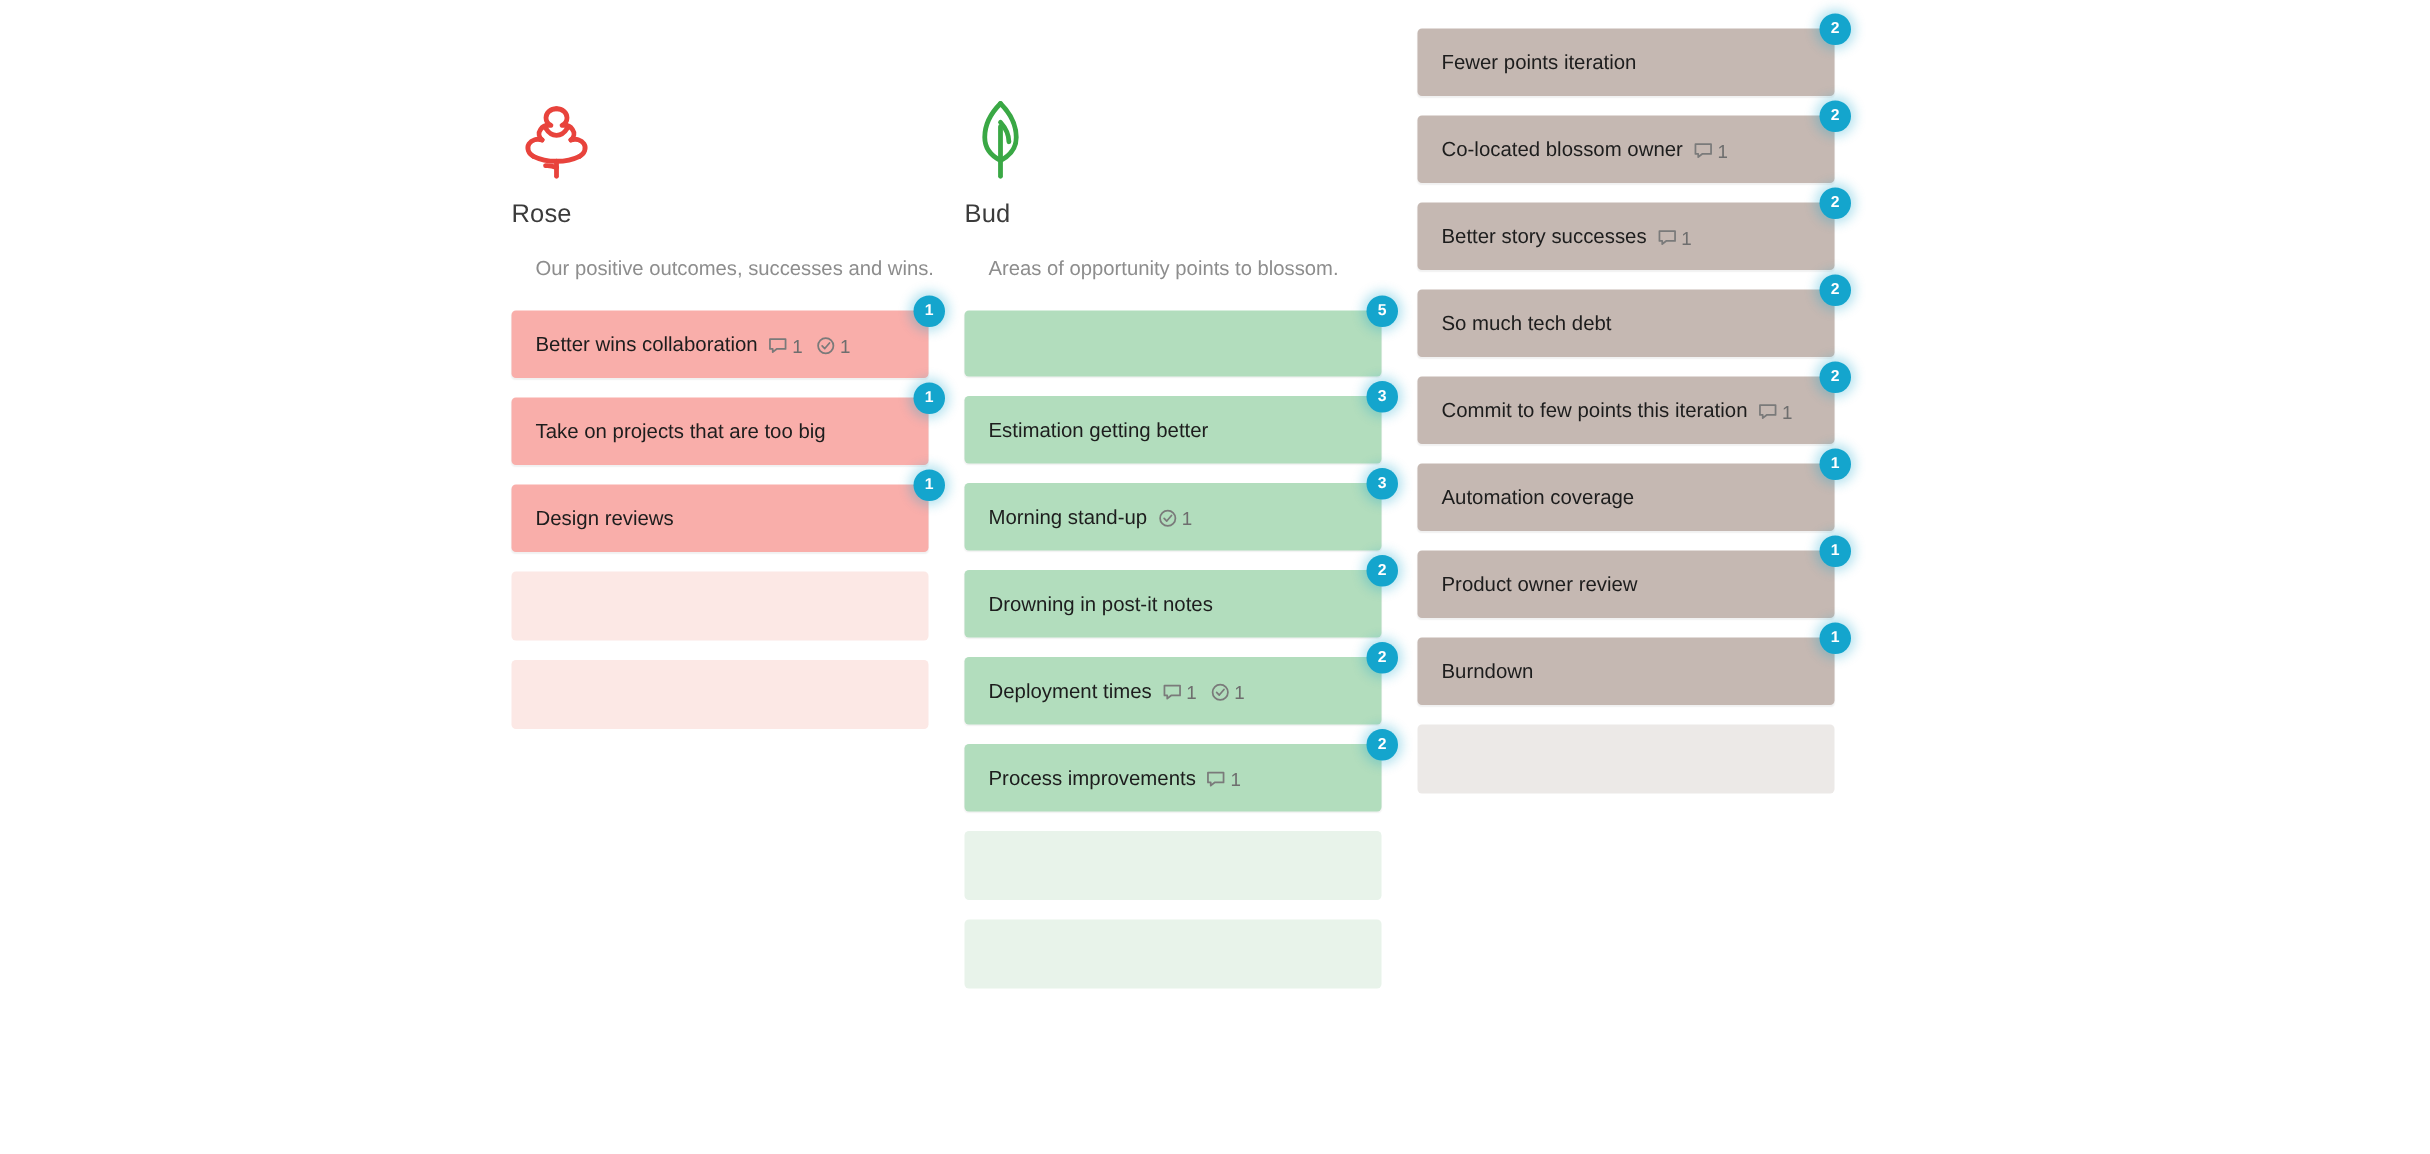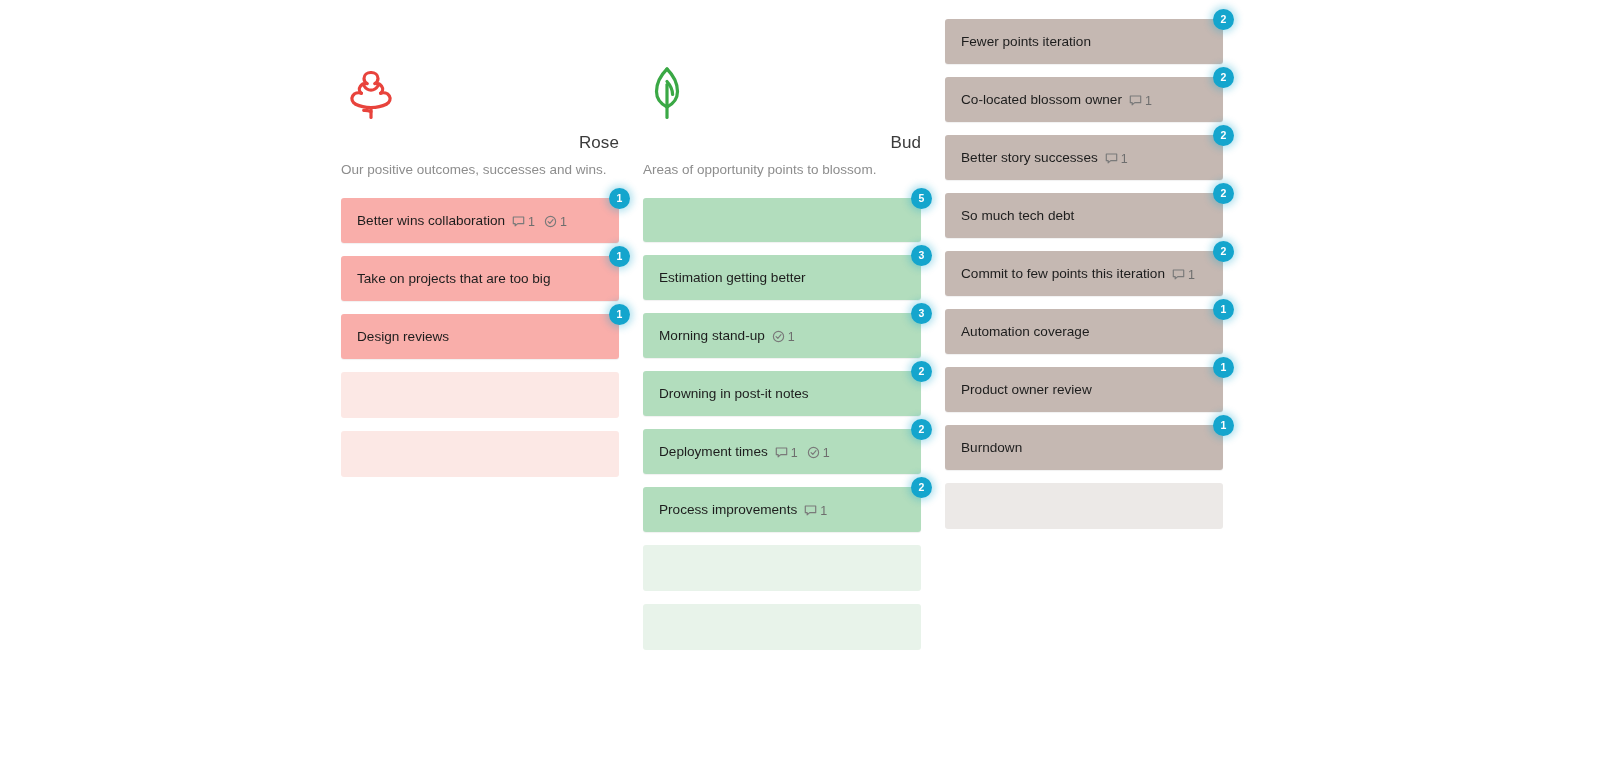--- a/index.html
+++ b/index.html
@@ -36,27 +36,26 @@
     margin-bottom: 10px;
   }
   .col-icon svg { display: block; }
   .col-title {
     font-size: 17px;
     color: #3b3b3b;
     line-height: 22px;
     margin: 0 0 7px 0;
     font-weight: 400;
     letter-spacing: .1px;
-    text-align: right;
   }
   .col-desc {
     font-size: 13.5px;
     color: #8d8d8d;
     line-height: 18px;
-    margin: 0;
+    margin: 16px;
     white-space: nowrap;
     font-weight: 400;
   }
   .cards {
     margin-top: 19px;
     display: flex;
     flex-direction: column;
     gap: 13px;
   }
   .card {

